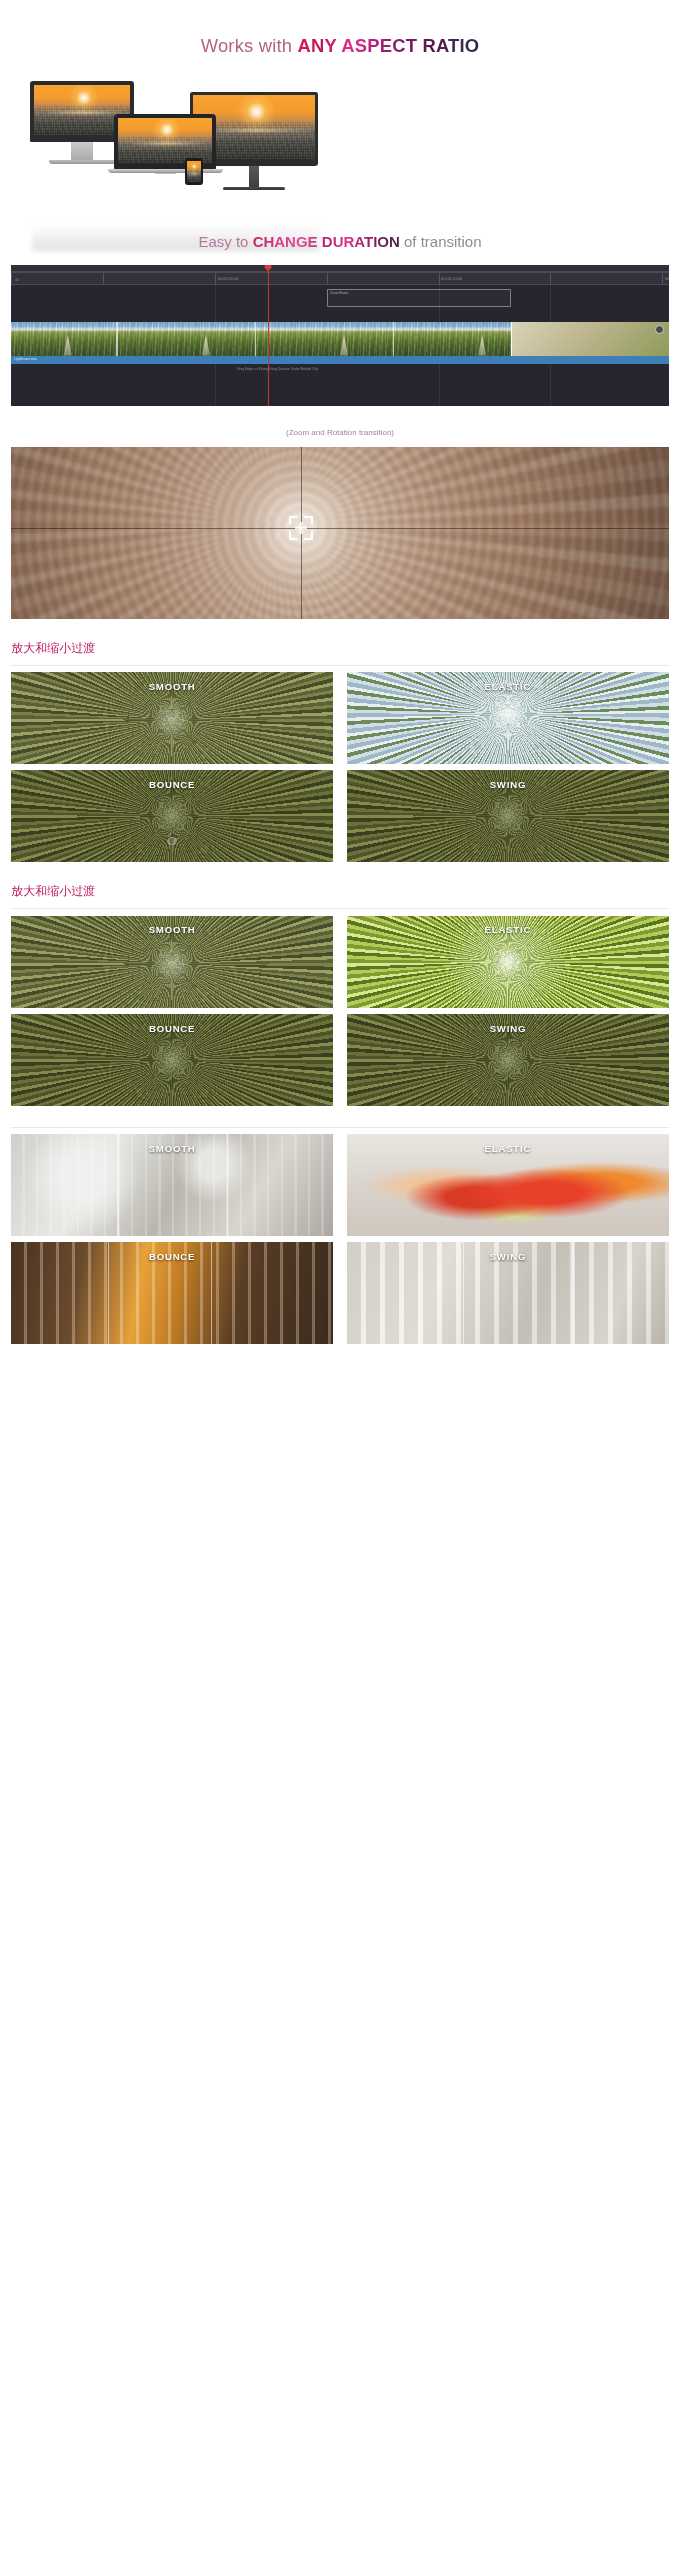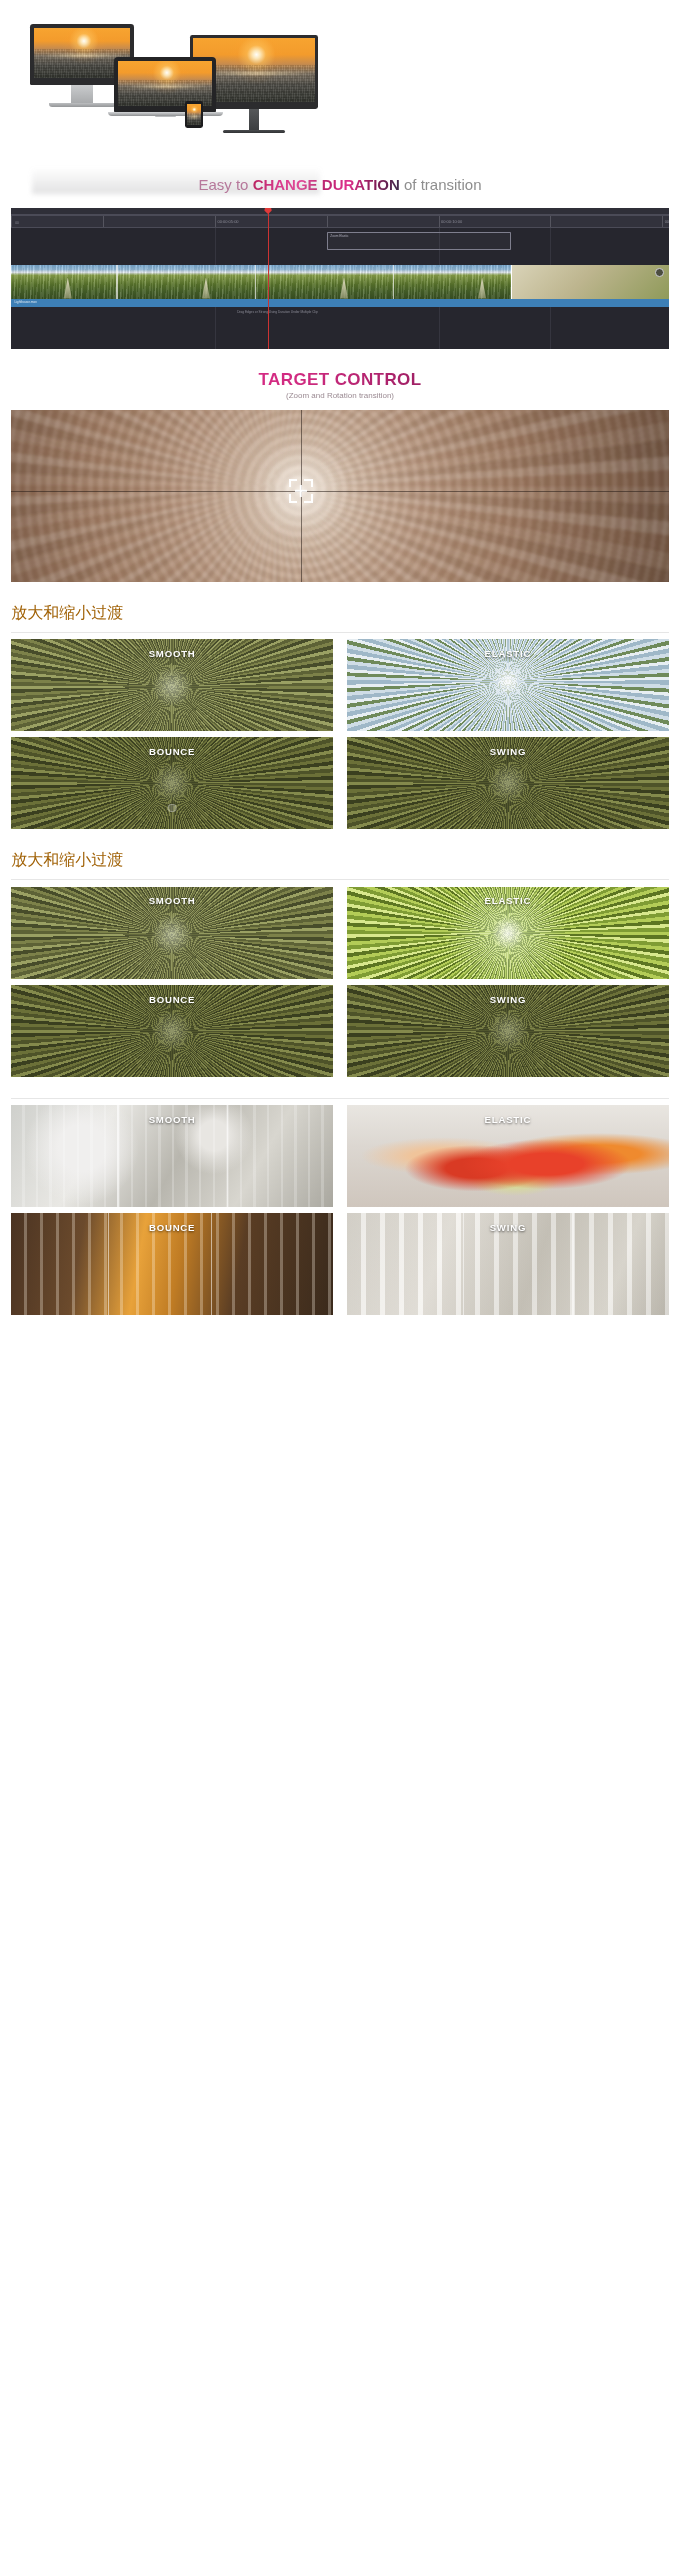--- a/index.html
+++ b/index.html
@@ -47,22 +47,22 @@
     -webkit-background-clip: text; background-clip: text; color: transparent;
   }
   .target-sub {
     text-align: center;
     font-size: 8px;
     color: #9b8b93;
     margin-top: 1.6px;
   }
 
   .cn-heading {
-    font-size: 16px;
-    color: #a16207;
+    font-size: 12px;
+    color: #be185d;
     font-weight: 400;
     padding: 0 0 8px 11.2px;
   }
   .divider { height: 0.8px; background: #e6e6e6; margin: 0 11.2px; }
 
   
   .devices {
     position: relative;
     height: 144px;
     margin-top: 11.2px;
@@ -314,20 +314,23 @@
   .split-seam { position:absolute; top:0; bottom:0; width:1.6px; background:rgba(255,255,255,.55); z-index:2; }
 
   .gap-lg { height:21px; }
   .gap-md { height:14.4px; }
   .gap-sm { height:6.4px; }
 </style>
 </head>
 <body>
 
 <div>
+  <div class="hero-heading">
+    <span class="light">Works with </span><span class="bold">ANY ASPECT RATIO</span>
+  </div>
 
   <div class="devices">
 
     <div class="dev-imac">
       <div class="bez">
         <div class="scr sunset"></div>
       </div>
       <div class="neck"></div>
       <div class="foot"></div>
     </div>
@@ -420,21 +423,20 @@
 
     <div class="playhead" style="left:39%">
       <div class="head"></div>
     </div>
   </div>
 </div>
 
 <div class="gap-lg"></div>
 
 <div>
-  <div class="target-title">TARGET CONTROL</div>
   <div class="target-sub">(Zoom and Rotation transition)</div>
 
   <div class="target-img">
     <div class="swirl"></div>
     <div class="rings"></div>
     <div class="glow"></div>
     <div class="hline"></div>
     <div class="vline"></div>
     <div class="reticle">
       <div class="c tl"></div>

